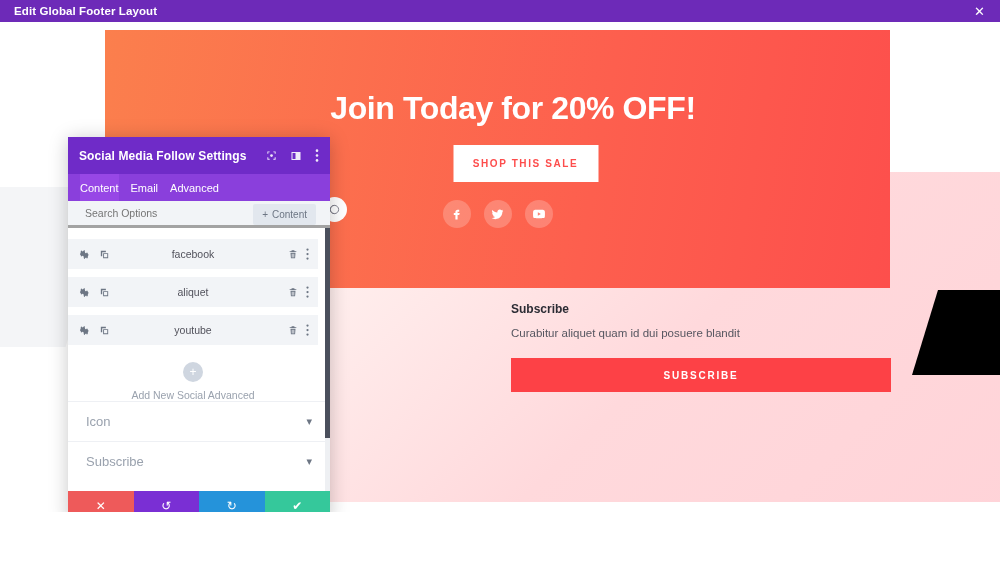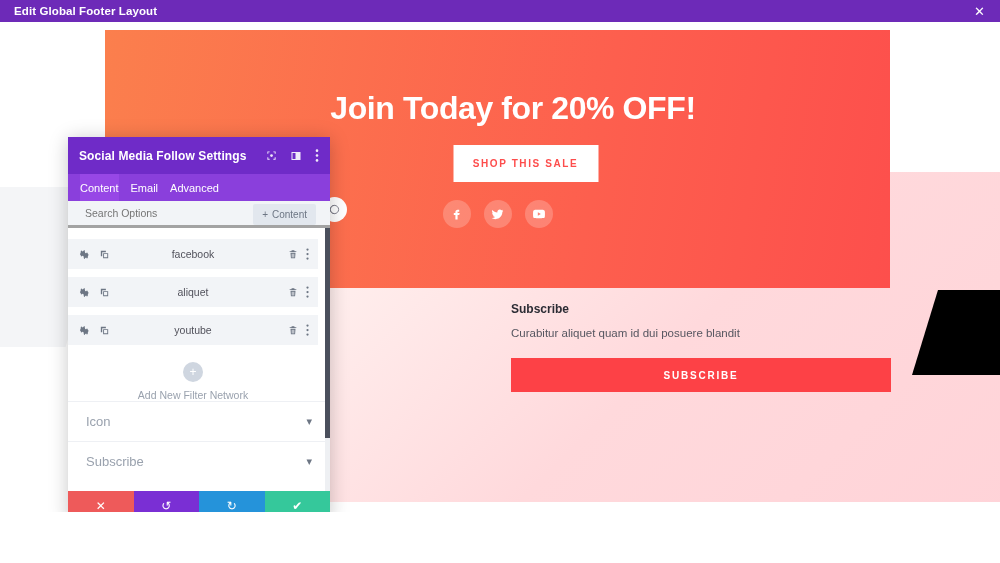--- a/index.html
+++ b/index.html
@@ -431,21 +431,21 @@
                   <circle cx="2" cy="2" r="1.5"></circle>
                   <circle cx="2" cy="8" r="1.5"></circle>
                   <circle cx="2" cy="14" r="1.5"></circle>
                 </svg>
             </span>
           </span>
         </div>
 
         <div class="addnew">
           <div class="addnew-circle">+</div>
-          <div class="addnew-label">Add New Filter Network</div>
+          <div class="addnew-label">Add New Social Advanced</div>
         </div>
       </div>
 
       <div class="section-row">
         <span>Icon</span>
         <span class="chev">▾</span>
       </div>
       <div class="section-row">
         <span>Subscribe</span>
         <span class="chev">▾</span>

